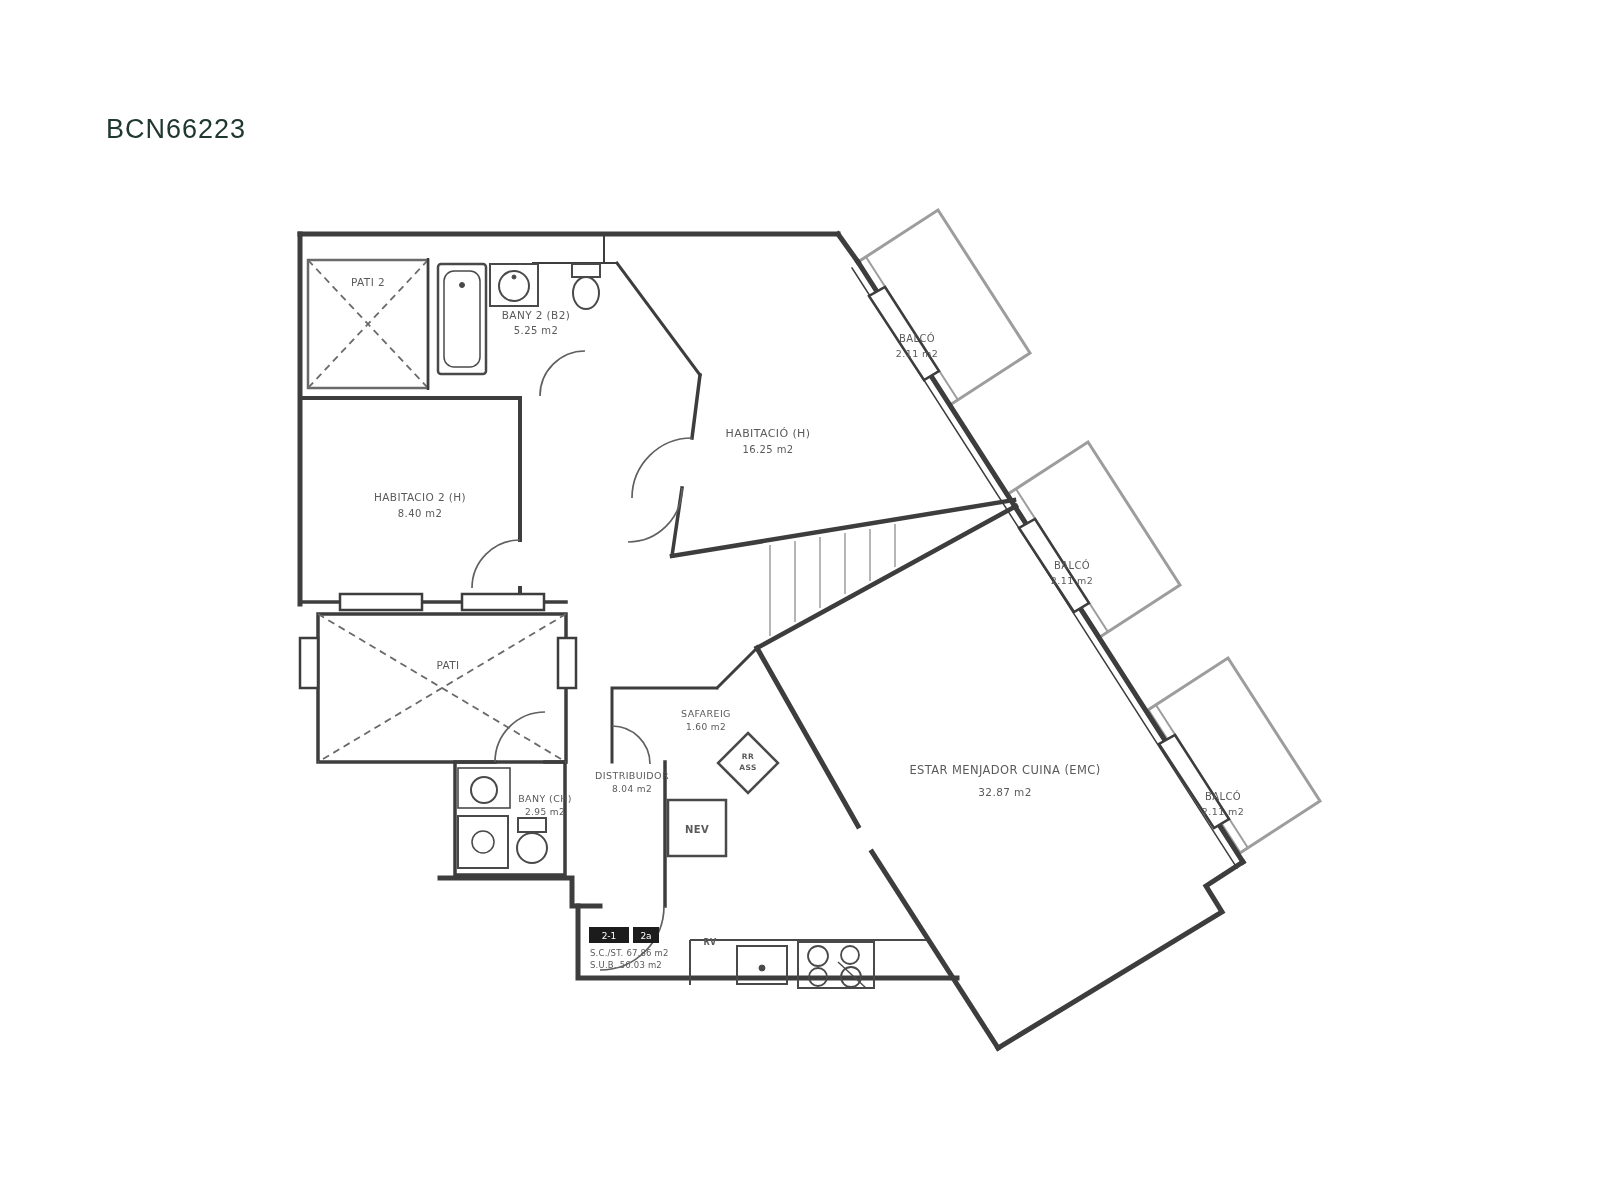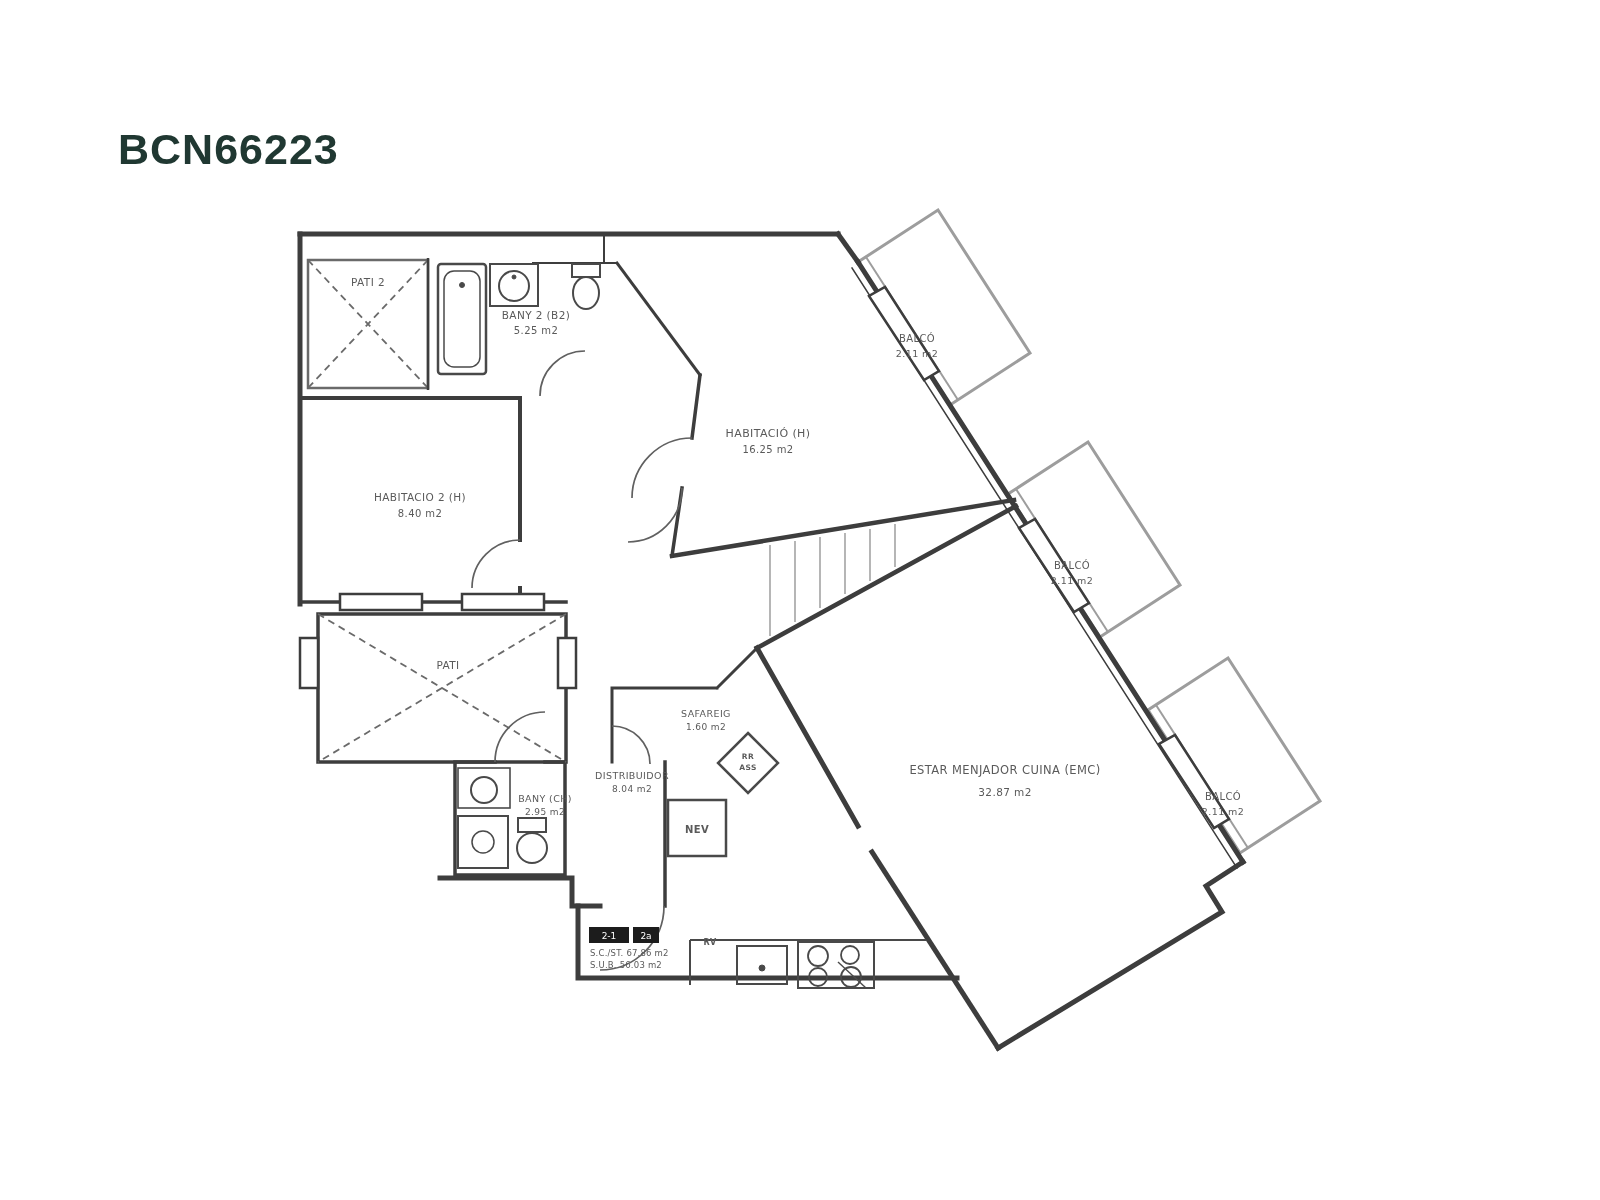--- a/index.html
+++ b/index.html
@@ -1,19 +1,19 @@
 <!DOCTYPE html>
 <html><head>
 <meta charset="utf-8">
 <style>
   html,body{margin:0;padding:0;background:#ffffff;}
   body{width:1600px;height:1200px;position:relative;font-family:"Liberation Sans",sans-serif;overflow:hidden;}
   .page-title{
-    position:absolute;left:118px;top:96px;
-    font-size:43px;font-weight:700;letter-spacing:1px;
+    position:absolute;left:106px;top:96px;
+    font-size:27px;font-weight:400;letter-spacing:1px;
     color:#203832;
   }
   .plan-wrap{position:absolute;left:0;top:0;width:1600px;height:1200px;}
   svg{display:block;}
   text{font-family:"DejaVu Sans",sans-serif;fill:#5a5a5a;letter-spacing:.4px;}
   .room-name{font-size:10.5px;}
   .room-area{font-size:10px;}
   .tiny{font-size:8.5px;letter-spacing:.2px;}
   .unit-txt{font-size:9px;fill:#ffffff;letter-spacing:0;}
 </style>

